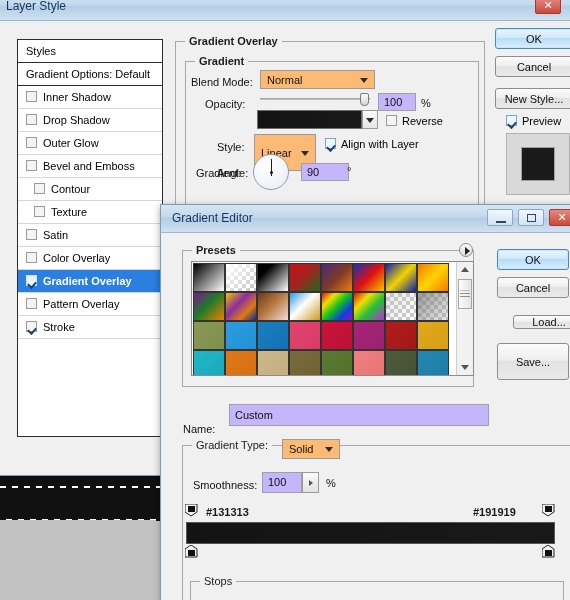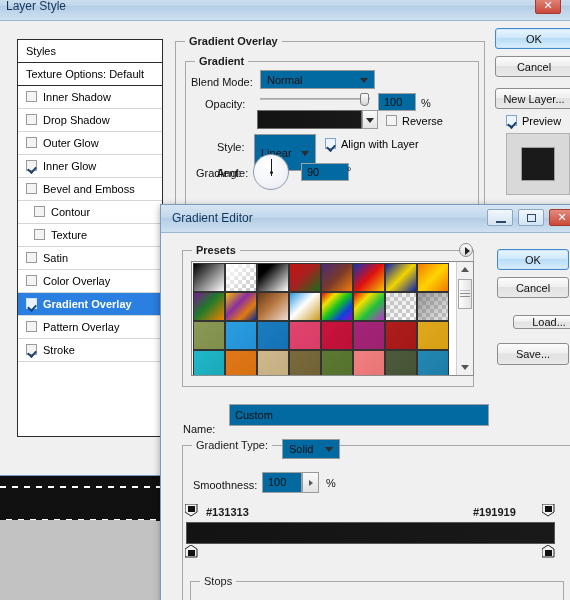--- a/index.html
+++ b/index.html
@@ -49,23 +49,23 @@
   .li .cb{display:inline-block;width:11px;height:11px;border:1px solid #9a9a9a;
     background:#f4f4f4;vertical-align:-1px;margin-right:6px;position:relative;box-sizing:border-box;}
   .li .cb.on:after{content:"";position:absolute;left:2px;top:4px;width:4px;height:6px;
     border:solid #1d3f6b;border-width:0 2px 2px 0;transform:rotate(42deg);}
   .li.sel .cb{background:#e9f2fc;border-color:#cfe2f6;}
   .li.sel .cb.on:after{border-color:#14457e;}
   .li.indent{padding-left:16px;}
 
   
   .lbl{position:absolute;font-size:11px;color:#111;white-space:nowrap;}
-  .field{position:absolute;background:#0369a1;border:1px solid #a0a0a0;box-sizing:border-box;
+  .field{position:absolute;background:#c4b5fd;border:1px solid #a0a0a0;box-sizing:border-box;
     font-size:11px;line-height:1;display:flex;align-items:center;padding:6px 5px;color:#111;text-align:right;}
-  .combo{position:absolute;background:#0369a1;border:1px solid #9a9a9a;box-sizing:border-box;
+  .combo{position:absolute;background:#fdba74;border:1px solid #9a9a9a;box-sizing:border-box;
     font-size:11px;display:flex;align-items:center;padding-left:6px;color:#111;}
   .combo .arr{position:absolute;right:6px;top:50%;margin-top:-2px;width:0;height:0;
     border-left:4px solid transparent;border-right:4px solid transparent;border-top:5px solid #2b2b2b;}
   .btn{position:absolute;box-sizing:border-box;border:1px solid #8d8d8d;border-radius:3px;
     background:linear-gradient(180deg,#fcfcfc 0%,#efefef 45%,#e2e2e2 50%,#e9e9e9 100%);
     font-size:11px;display:flex;align-items:center;justify-content:center;color:#111;}
   .btn.primary{border:1px solid #3f8ad0;
     background:linear-gradient(180deg,#eaf6ff 0%,#cfe9fb 45%,#b8dcf6 50%,#d9effd 100%);
     box-shadow:0 0 0 1px #cfe3f5 inset;}
   .chk{position:absolute;font-size:11px;white-space:nowrap;}
@@ -156,25 +156,24 @@
   <div class="titlebar">
     <span class="ttl">Layer Style</span>
     <div class="winbtn close" style="left:540px;">
         <i class="wb-x">✕</i>
       </div>
   </div>
 
   <div class="listbox" style="left:22px;top:46px;width:146px;height:398px;">
     <div class="li header">Styles</div>
     <div id="styles-items">
-        <div class="li hdr2"><span>Texture Options: Default</span></div>
+        <div class="li hdr2"><span>Gradient Options: Default</span></div>
         <div class="li"><span class="cb"></span><span>Inner Shadow</span></div>
         <div class="li"><span class="cb"></span><span>Drop Shadow</span></div>
         <div class="li"><span class="cb"></span><span>Outer Glow</span></div>
-        <div class="li"><span class="cb on"></span><span>Inner Glow</span></div>
         <div class="li"><span class="cb"></span><span>Bevel and Emboss</span></div>
         <div class="li indent"><span class="cb"></span><span>Contour</span></div>
         <div class="li indent"><span class="cb"></span><span>Texture</span></div>
         <div class="li"><span class="cb"></span><span>Satin</span></div>
         <div class="li"><span class="cb"></span><span>Color Overlay</span></div>
         <div class="li sel"><span class="cb on"></span><span>Gradient Overlay</span></div>
         <div class="li"><span class="cb"></span><span>Pattern Overlay</span></div>
         <div class="li"><span class="cb on"></span><span>Stroke</span></div>
       </div>
   </div>
@@ -230,21 +229,21 @@
   </div>
   <span class="lbl" style="left:352px;top:172px;">°</span>
 
   <div class="btn primary" style="left:500px;top:35px;width:78px;height:21px;">
     <span>OK</span>
   </div>
   <div class="btn" style="left:500px;top:63px;width:78px;height:21px;">
     <span>Cancel</span>
   </div>
   <div class="btn" style="left:500px;top:95px;width:78px;height:21px;">
-    <span>New Layer...</span>
+    <span>New Style...</span>
   </div>
   <div class="chk" style="left:511px;top:122px;">
     <span class="box on"></span><span>Preview</span>
   </div>
   <div class="prevbox" style="left:511px;top:140px;width:64px;height:62px;">
     <span class="sq" style="background: rgb(26, 26, 26);"></span>
   </div>
 </div>
 
 <div class="win" style="left:160px;top:204px;width:418px;height:404px;">
@@ -375,16 +374,16 @@
 
   <div class="btn primary" style="left:336px;top:44px;width:72px;height:21px;">
     <span>OK</span>
   </div>
   <div class="btn" style="left:336px;top:72px;width:72px;height:21px;">
     <span>Cancel</span>
   </div>
   <div class="btn" style="left:336px;top:110px;width:72px;height:14px;margin-left:16px;">
     <span>Load...</span>
   </div>
-  <div class="btn" style="left:336px;top:138px;width:72px;height:22px;">
+  <div class="btn" style="left:336px;top:138px;width:72px;height:37px;">
     <span>Save...</span>
   </div>
 </div>
 
 </body></html>

